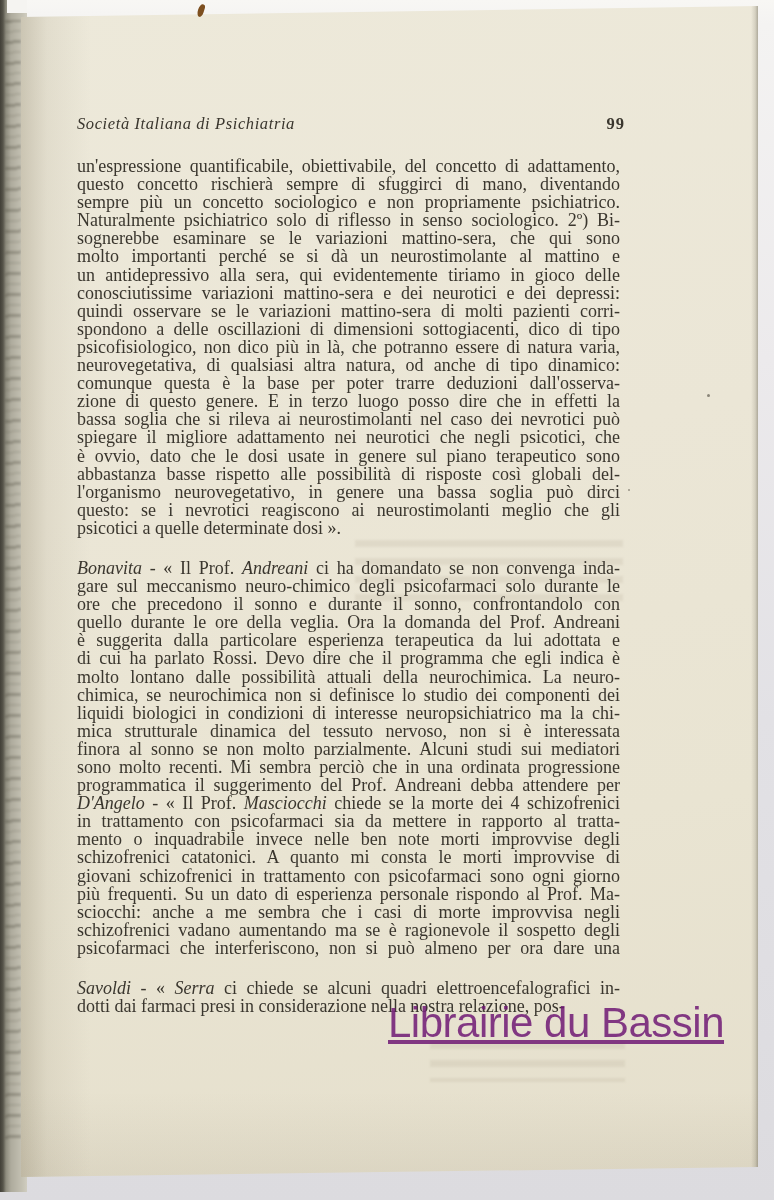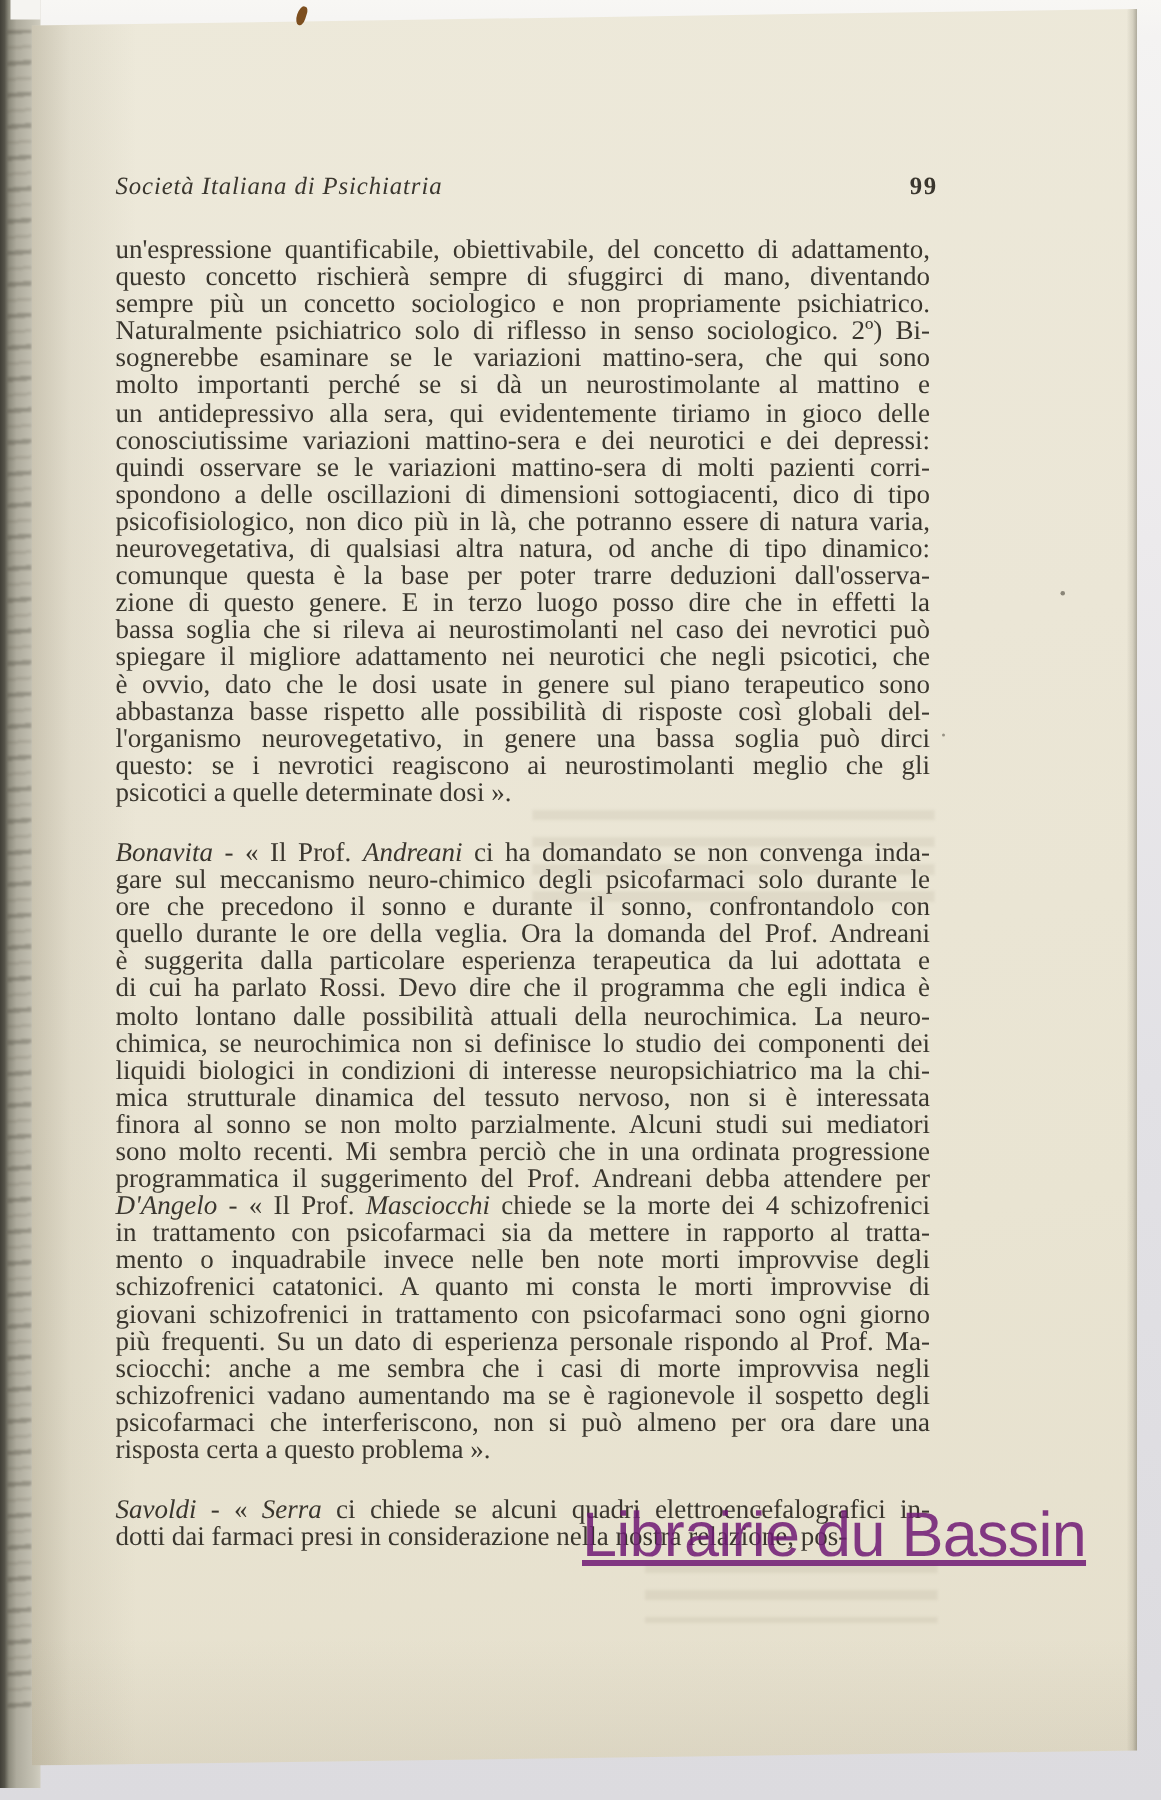--- a/index.html
+++ b/index.html
@@ -127,21 +127,20 @@
     <div class="paragraph">
       <div class="line"><i>D'Angelo</i><span> - « Il Prof. </span><i>Masciocchi</i><span> chiede se la morte dei 4 schizofrenici</span></div>
       <div class="line"><span>in trattamento con psicofarmaci sia da mettere in rapporto al tratta-</span></div>
       <div class="line"><span>mento o inquadrabile invece nelle ben note morti improvvise degli</span></div>
       <div class="line"><span>schizofrenici catatonici. A quanto mi consta le morti improvvise di</span></div>
       <div class="line"><span>giovani schizofrenici in trattamento con psicofarmaci sono ogni giorno</span></div>
       <div class="line"><span>più frequenti. Su un dato di esperienza personale rispondo al Prof. Ma-</span></div>
       <div class="line"><span>sciocchi: anche a me sembra che i casi di morte improvvisa negli</span></div>
       <div class="line"><span>schizofrenici vadano aumentando ma se è ragionevole il sospetto degli</span></div>
       <div class="line"><span>psicofarmaci che interferiscono, non si può almeno per ora dare una</span></div>
-      <div class="line last"><span>risposta certa a questo problema ».</span></div>
     </div>
     <div class="paragraph gap">
       <div class="line"><i>Savoldi</i><span> - « </span><i>Serra</i><span> ci chiede se alcuni quadri elettroencefalografici in-</span></div>
       <div class="line last"><span>dotti dai farmaci presi in considerazione nella nostra relazione, pos-</span></div>
     </div>
   </div>
 
 <div class="watermark" style="color: #701a75; text-decoration: underline;">Librairie du Bassin</div>
 
 <div class="speck-brown"></div>

